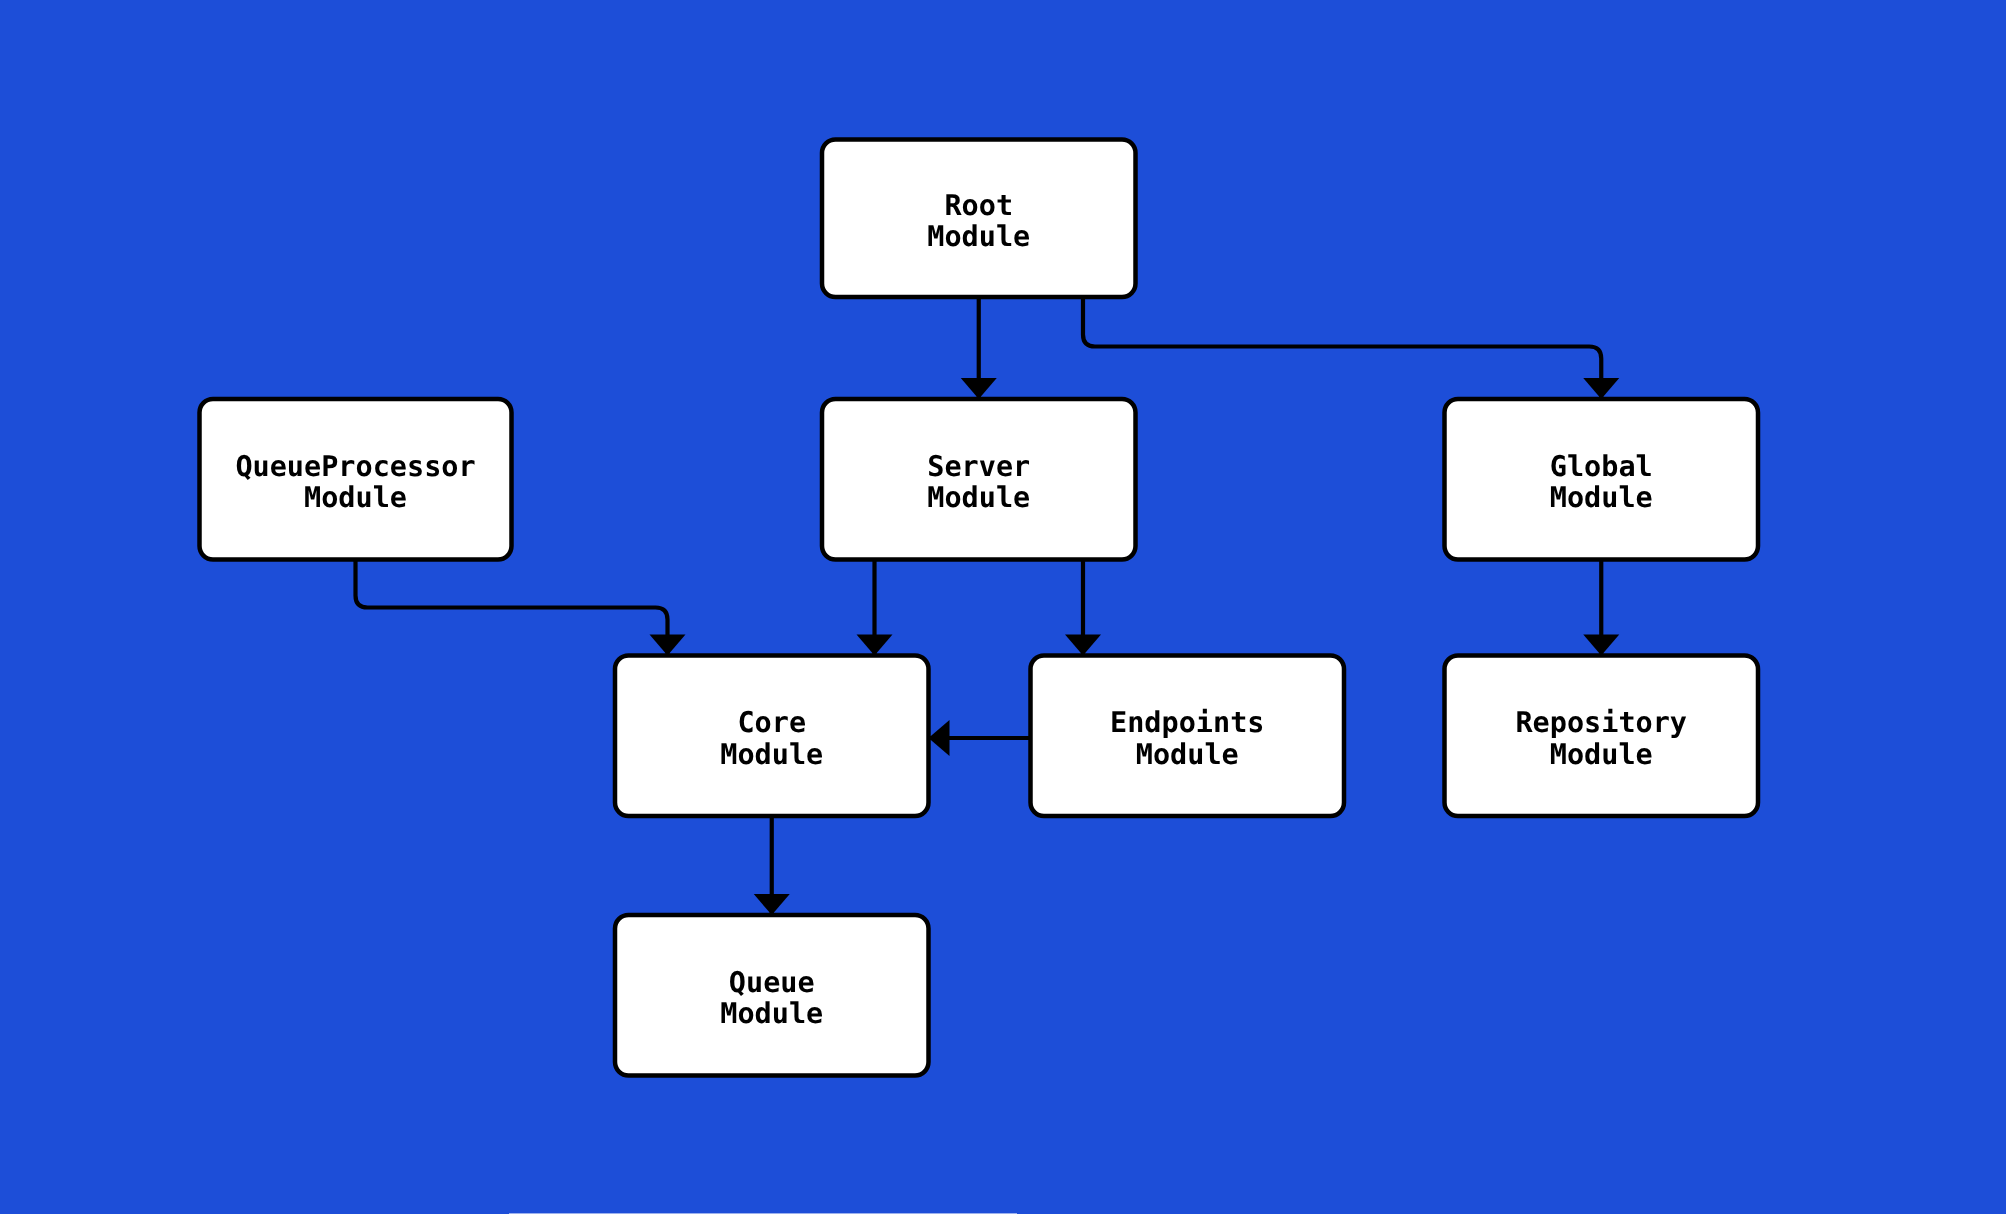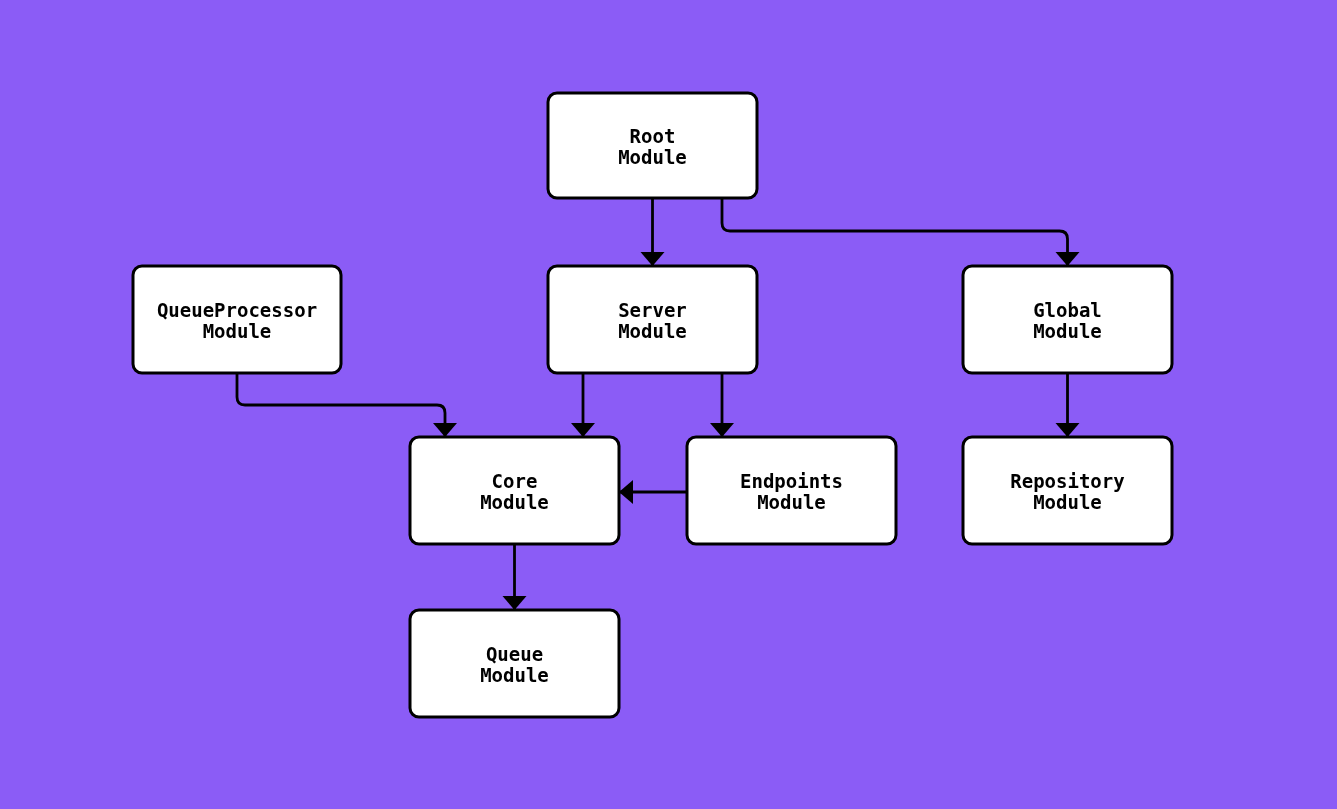--- a/index.html
+++ b/index.html
@@ -7,21 +7,21 @@
     padding: 0;
     width: 1337px;
     height: 809px;
     background: #ffffff;
     overflow: hidden;
   }
   .canvas {
     position: relative;
     width: 1337px;
     height: 809px;
-    background: #8b5cf6;
+    background: #1d4ed8;
   }
   svg { display: block; }
   .node-box {
     fill: #ffffff;
     stroke: #000000;
     stroke-width: 3;
   }
   .node-label {
     font-family: "DejaVu Sans Mono", "Liberation Mono", monospace;
     font-weight: bold;

